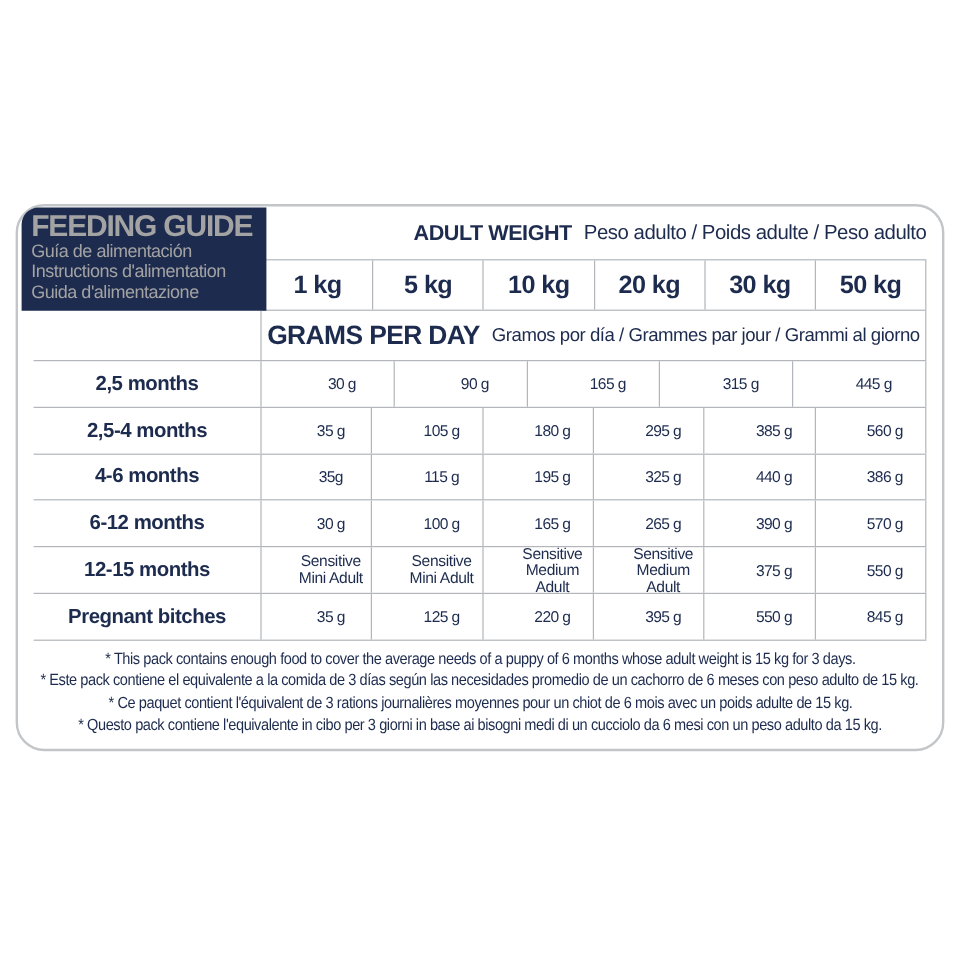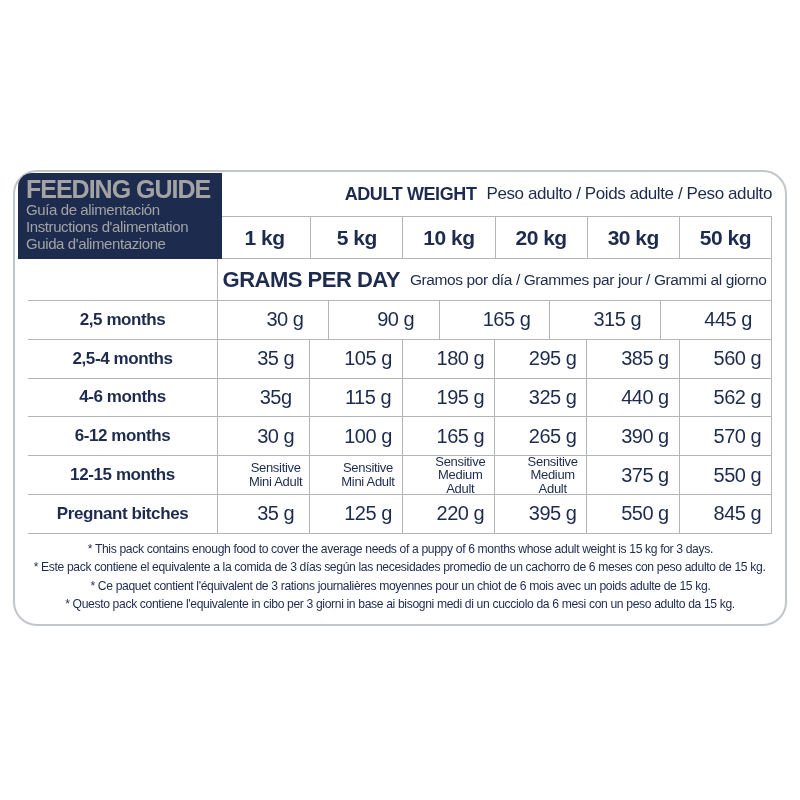--- a/index.html
+++ b/index.html
@@ -60,21 +60,21 @@
     border-bottom:1.5px solid var(--grid);display:flex;gap:24px;
   }
   .dlabel{
     width:190px;height:100%;box-sizing:border-box;border-right:1.5px solid var(--grid);
     display:flex;align-items:center;justify-content:center;
     font-size:17px;font-weight:bold;letter-spacing:-0.4px;white-space:nowrap;
   }
   .dval{
     flex:1;height:100%;box-sizing:border-box;border-right:1.5px solid var(--grid);
     display:flex;align-items:center;justify-content:center;
-    font-size:20px;letter-spacing:-0.5px;white-space:pre-line;text-align:center;
+    font-size:13px;letter-spacing:-0.5px;white-space:pre-line;text-align:center;
   }
   .dval.multi{font-size:13px;line-height:1.05;letter-spacing:-0.3px;}
   
   .footnotes{
     margin-top:6px;width:100%;display:flex;flex-direction:column;align-items:center;
   }
   .footnote{
     font-size:13.5px;letter-spacing:-0.4px;line-height:1.36;white-space:nowrap;
     transform:scaleX(0.9);transform-origin:center center;
   }
@@ -132,21 +132,21 @@
           <div class="dval">385 g</div>
           <div class="dval">560 g</div>
         </div>
         <div class="drow">
           <div class="dlabel">4-6 months</div>
           <div class="dval">35g</div>
           <div class="dval">115 g</div>
           <div class="dval">195 g</div>
           <div class="dval">325 g</div>
           <div class="dval">440 g</div>
-          <div class="dval">562 g</div>
+          <div class="dval">386 g</div>
         </div>
         <div class="drow">
           <div class="dlabel">6-12 months</div>
           <div class="dval">30 g</div>
           <div class="dval">100 g</div>
           <div class="dval">165 g</div>
           <div class="dval">265 g</div>
           <div class="dval">390 g</div>
           <div class="dval">570 g</div>
         </div>

